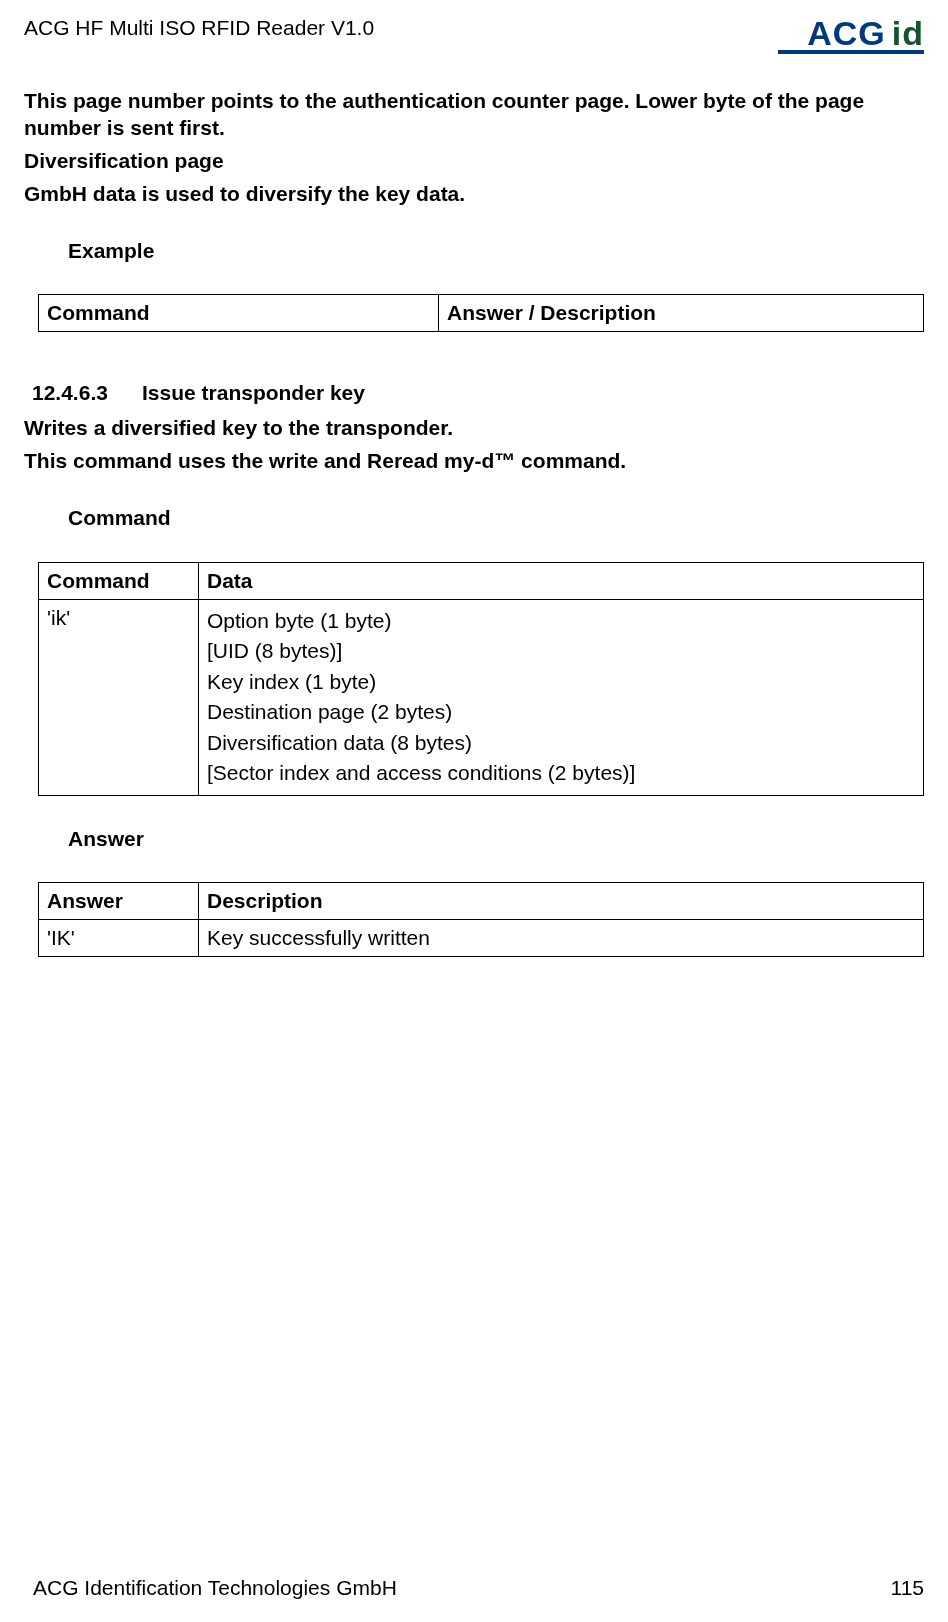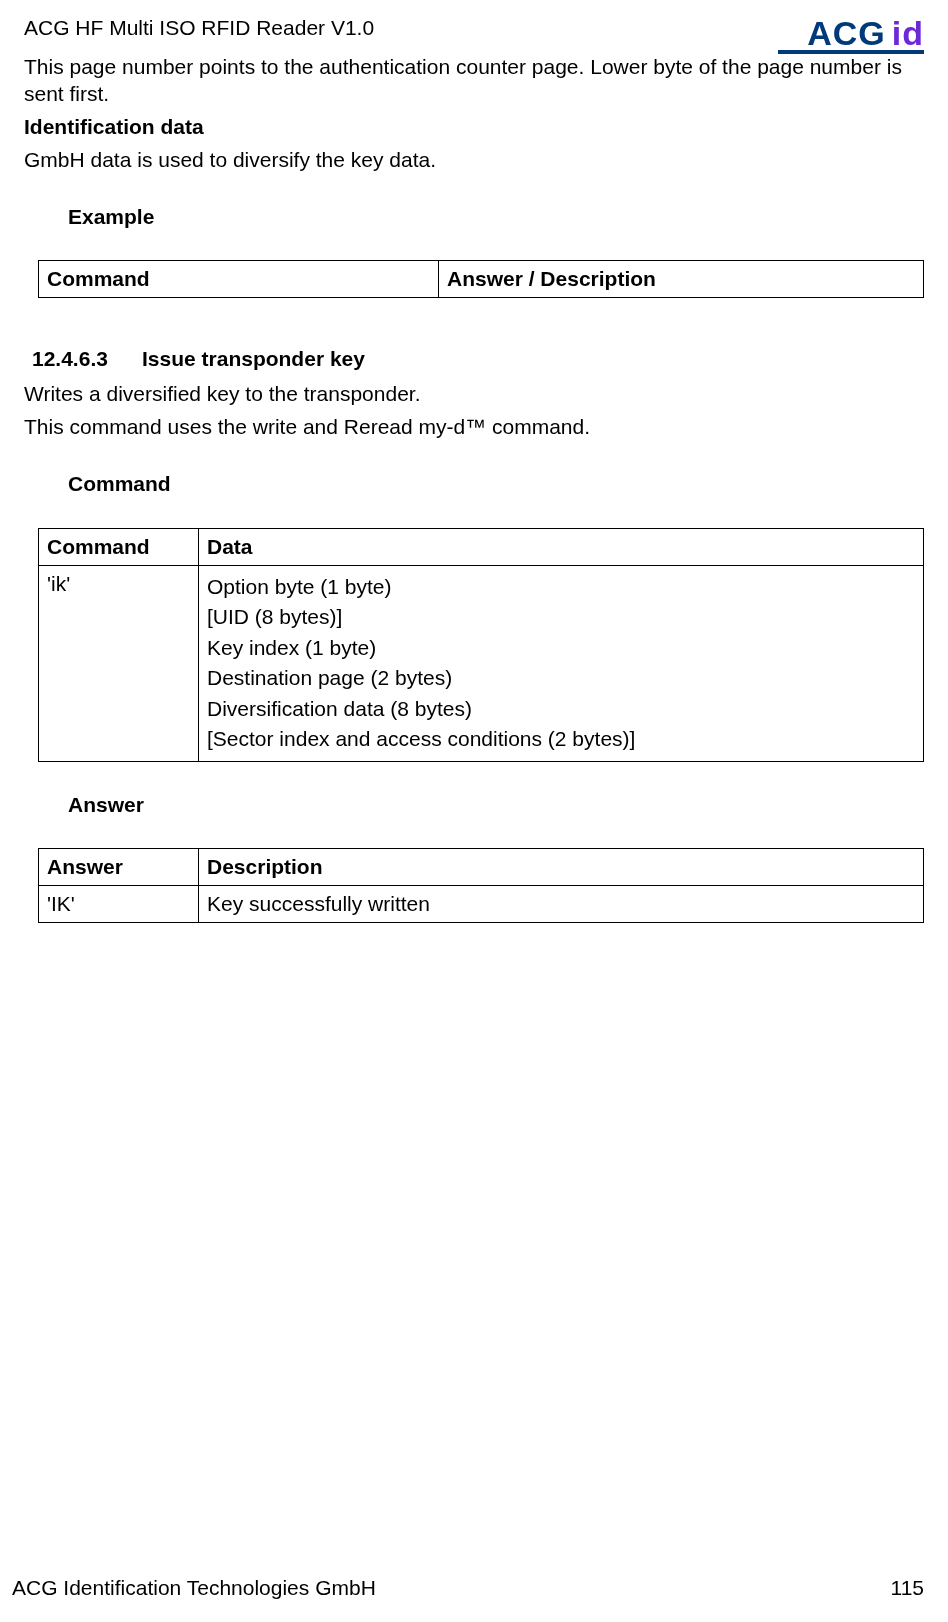--- a/index.html
+++ b/index.html
@@ -10,45 +10,46 @@
     background: #fff;
     width: 948px;
     height: 1622px;
     position: relative;
     padding: 14px 24px 0 24px;
   }
   .header-row {
     display: flex;
     justify-content: space-between;
     align-items: flex-start;
+    margin-bottom: 34px;
   }
   .header-title { font-size: 21px; padding-top: 2px; }
   .logo-text {
     font-weight: 900;
     font-size: 34px;
     color: #003a7a;
     letter-spacing: 1px;
     font-family: Arial, Helvetica, sans-serif;
     display: flex;
     align-items: center;
   }
   .logo-id {
     font-weight: 900;
     font-size: 34px;
-    color: #6d28d9;
+    color: #14532d;
     margin-left: 6px;
   }
   .logo-under {
     width: 146px;
     height: 4px;
     background: #003a7a;
     margin-top: -3px;
   }
   .logo-wrap { display: flex; flex-direction: column; align-items: flex-end; }
-  p { margin-bottom: 6px; line-height: 1.28; }
+  p { margin-bottom: 6px; line-height: 1.28; font-weight: bold; }
   .bold { font-weight: 700; }
   .section-gap { margin-top: 30px; margin-left: 44px; }
   .section-gap-lg { margin-top: 48px; }
   table {
     border-collapse: collapse;
     width: 100%;
     margin-top: 30px;
     margin-left: 14px;
     width: calc(100% - 14px);
   }
@@ -62,21 +63,21 @@
   }
   th { font-weight: 700; }
   .col-narrow { width: 160px; }
   .col-mid { width: 400px; }
   .multi-line span { display: block; line-height: 1.45; }
   .h3 { font-weight: 700; font-size: 21px; }
   .h3 .num { display: inline-block; width: 110px; margin-left: 8px; }
   .footer {
     position: absolute;
     bottom: 22px;
-    left: 12px;
+    left: 33px;
     right: 24px;
     display: flex;
     justify-content: space-between;
     font-size: 21px;
   }
 </style>
 </head>
 <body>
 
 <div class="header-row">
@@ -84,21 +85,21 @@
   <div class="logo-wrap">
     <div class="logo-text">
       <span>ACG</span>
       <span class="logo-id">id</span>
     </div>
     <div class="logo-under"></div>
   </div>
 </div>
 
 <p>This page number points to the authentication counter page. Lower byte of the page number is sent first.</p>
-<p class="bold">Identification data</p>
+<p class="bold">Diversification page</p>
 <p>GmbH data is used to diversify the key data.</p>
 
 <p class="bold section-gap">Example</p>
 
 <table>
   <tbody>
       <tr>
     <th class="col-mid">Command</th>
     <th>Answer / Description</th>
   </tr>

